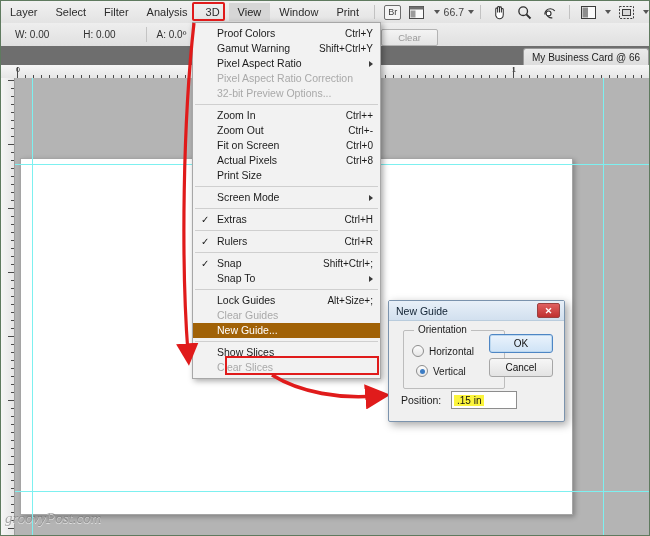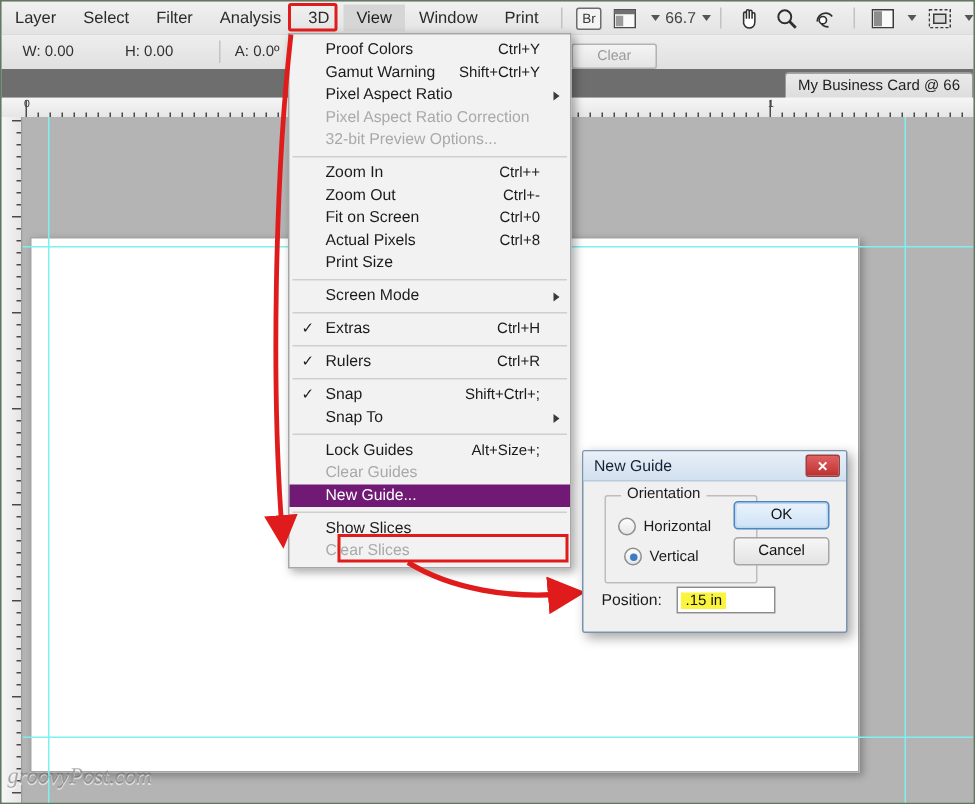--- a/index.html
+++ b/index.html
@@ -63,22 +63,22 @@
   .guide-v{position:absolute;width:1px;background:#7df0f0;}
   .guide-h{position:absolute;height:1px;background:#7df0f0;}
 
   
   .menu{position:absolute;left:191px;top:21px;width:187px;
     background:#f2f2f2;border:1px solid #a7a7a7;box-shadow:2px 2px 6px rgba(0,0,0,.35);
     padding:3px 0;z-index:30;}
   .mi{position:relative;height:15px;line-height:15px;font-size:10.5px;color:#1b1b1b;
       padding:0 8px 0 24px;white-space:nowrap;}
   .mi.dis{color:#a9a9a9;}
-  .mi.hi{background:#701a75;color:#fff;}
-  .mi .sc{position:absolute;right:20px;top:0;font-size:10px;color:#1b1b1b;}
+  .mi.hi{background:#a16207;color:#fff;}
+  .mi .sc{position:absolute;right:7px;top:0;font-size:10px;color:#1b1b1b;}
   .mi .ck{position:absolute;left:8px;top:0;font-size:10px;color:#1b1b1b;}
   .mi .ar{position:absolute;right:7px;top:5px;width:0;height:0;
       border-top:3.5px solid transparent;border-bottom:3.5px solid transparent;
       border-left:4.5px solid #3a3a3a;}
   .msep{height:1px;background:#cfcfcf;margin:3px 2px;}
 
   .ngbox{position:absolute;left:224px;top:355px;width:154px;height:19px;
     border:2px solid #e01b1b;box-sizing:border-box;z-index:45;}
 
   

